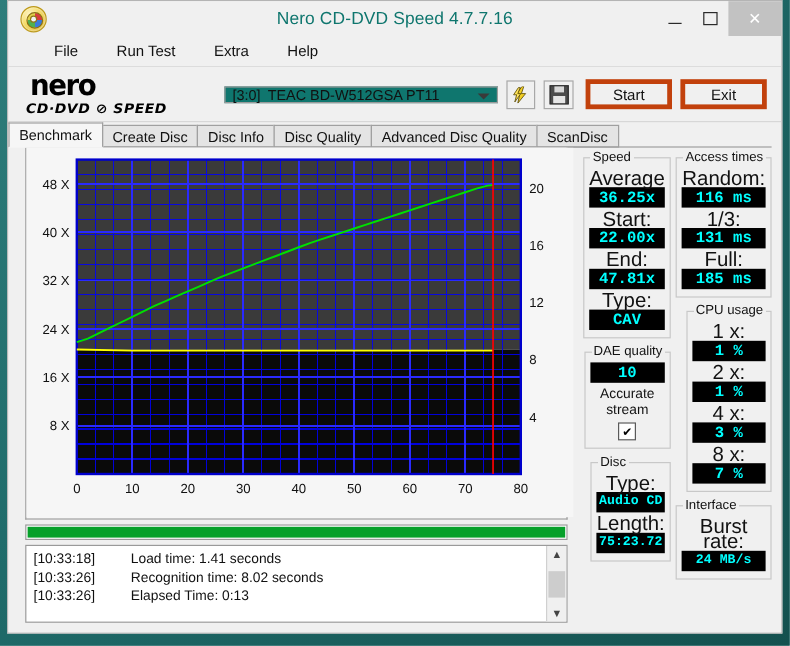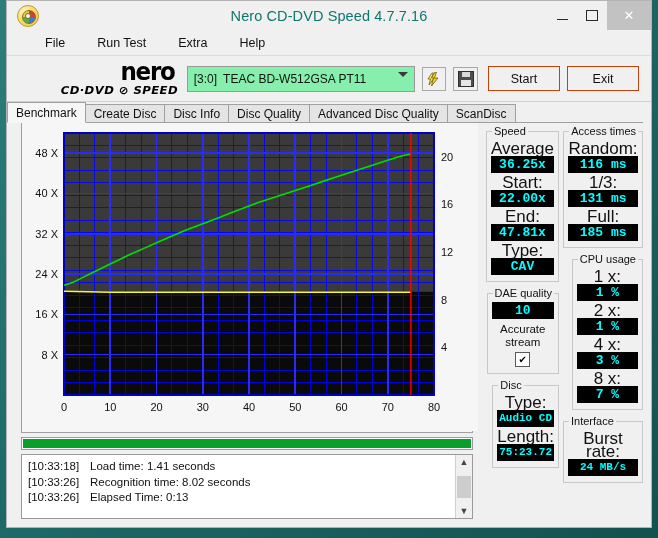--- a/index.html
+++ b/index.html
@@ -59,35 +59,35 @@
   }
   .menu-item{
     font-size:12.5px;color:#111;padding:3px 10px;
   }
   
   .toolbar{
     height:45px;flex:0 0 45px;display:flex;align-items:center;
     background:#f0f0f0;padding:0 10px;border-bottom:1px solid #d2d2d2;
   }
   .logo{
-    width:158px;margin-left:8px;display:flex;flex-direction:column;align-items:flex-end;
+    width:158px;margin-left:8px;display:flex;flex-direction:column;align-items:flex-start;
     line-height:1;
   }
   .logo-nero{
     font-family:"DejaVu Sans", sans-serif;
     font-size:23px;font-weight:bold;color:#000;letter-spacing:-1.2px;
     transform:scaleY(1.05);
   }
   .logo-sub{
     font-family:"DejaVu Sans", sans-serif;
     font-size:11px;font-weight:bold;color:#000;letter-spacing:.4px;
     font-style:italic;transform:scaleX(1.06);margin-top:1px;
   }
   .drive-select{
-    margin-left:12px;width:240px;height:26px;background:#86efac;
+    margin-left:12px;width:240px;height:14px;background:#0f766e;
     border:1px solid #9a9a9a;display:flex;align-items:center;
     font-size:12px;color:#111;padding-left:6px;box-sizing:border-box;position:relative;
   }
   .drive-select .caret{
     position:absolute;right:6px;top:5px;width:0;height:0;
     border-left:5px solid transparent;border-right:5px solid transparent;border-top:5px solid #3a3a3a;
   }
   .drive-id{margin-right:6px;}
   .tool-btn{
     margin-left:7px;width:26px;height:24px;background:#f0f0f0;border:1px solid #a8a8a8;
@@ -95,21 +95,21 @@
   }
   .bolt{
     width:14px;height:14px;position:relative;
   }
   .floppy{
     width:14px;height:14px;background:#4c4c4c;position:relative;border:1px solid #2f2f2f;
   }
   .floppy::before{content:"";position:absolute;left:3px;top:0;width:8px;height:5px;background:#d8d8d8;}
   .floppy::after{content:"";position:absolute;left:2px;bottom:0;width:10px;height:6px;background:#e6e6e6;}
   .btn{
-    margin-left:8px;height:25px;min-width:72px;background:#f0f0f0;border:1px solid #c2410c;
+    margin-left:8px;height:25px;min-width:72px;background:#f0f0f0;border:4px solid #c2410c;
     font-size:12.5px;color:#111;display:flex;align-items:center;justify-content:center;
     box-sizing:border-box;
   }
   .btn.start{margin-left:10px;}
   .btn.exit{margin-left:7px;margin-right:2px;}
   
   .tabstrip{
     flex:0 0 21px;height:21px;display:flex;align-items:flex-end;
     padding-left:0;background:#f0f0f0;position:relative;
   }
@@ -144,21 +144,21 @@
   .progress-outer{
     height:13px;border:1px solid #9a9a9a;background:#fff;box-sizing:border-box;padding:1px;
   }
   .progress-bar{height:100%;width:100%;background:#06a02a;}
   .log-box{
     margin-top:4px;flex:1 1 auto;border:1px solid #9a9a9a;background:#fff;
     display:flex;box-sizing:border-box;overflow:hidden;
   }
   .log-lines{flex:1 1 auto;padding:4px 0 0 6px;}
   .log-line{font-size:11.5px;color:#111;line-height:15.5px;white-space:nowrap;}
-  .log-line .ts{display:inline-block;width:62px;}
+  .log-line .ts{display:inline-block;width:81px;}
   .log-scroll{
     width:16px;flex:0 0 16px;background:#f0f0f0;border-left:1px solid #d0d0d0;
     display:flex;flex-direction:column;align-items:center;justify-content:space-between;
   }
   .sb-arrow{font-size:9px;color:#444;height:14px;line-height:14px;}
   .sb-thumb{width:14px;height:22px;background:#cdcdcd;}
   
   .stats{
     flex:1 1 auto;display:flex;gap:4px;padding-left:6px;padding-top:2px;box-sizing:border-box;
   }

